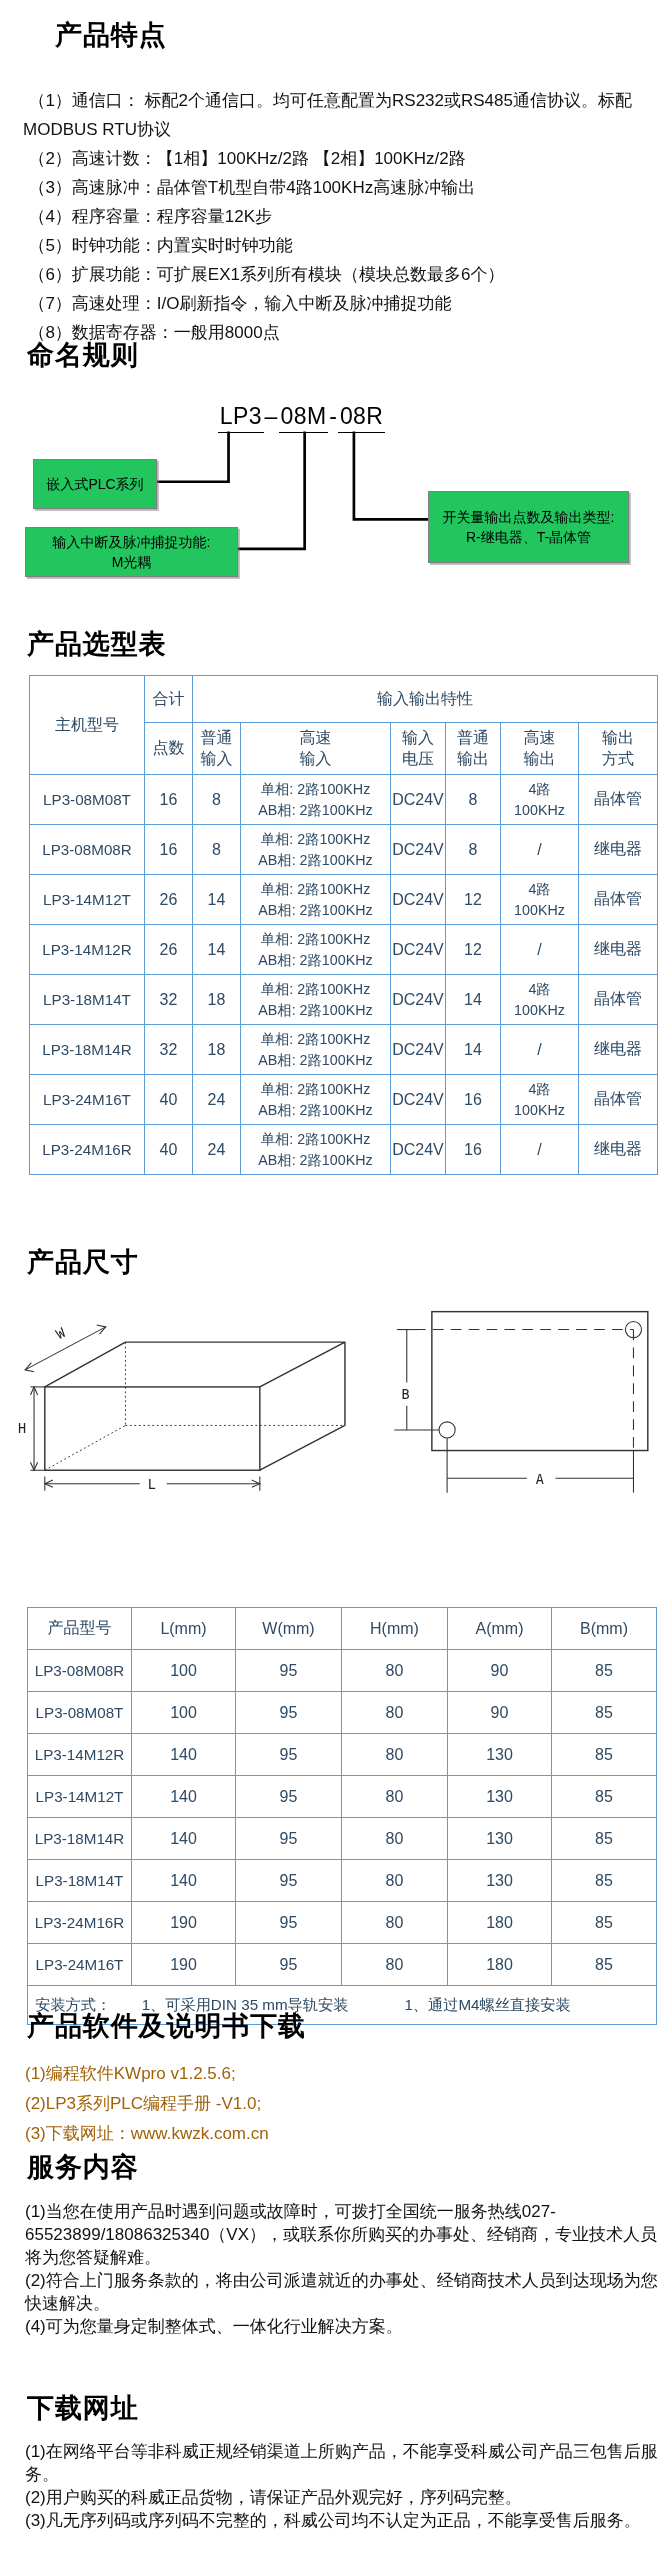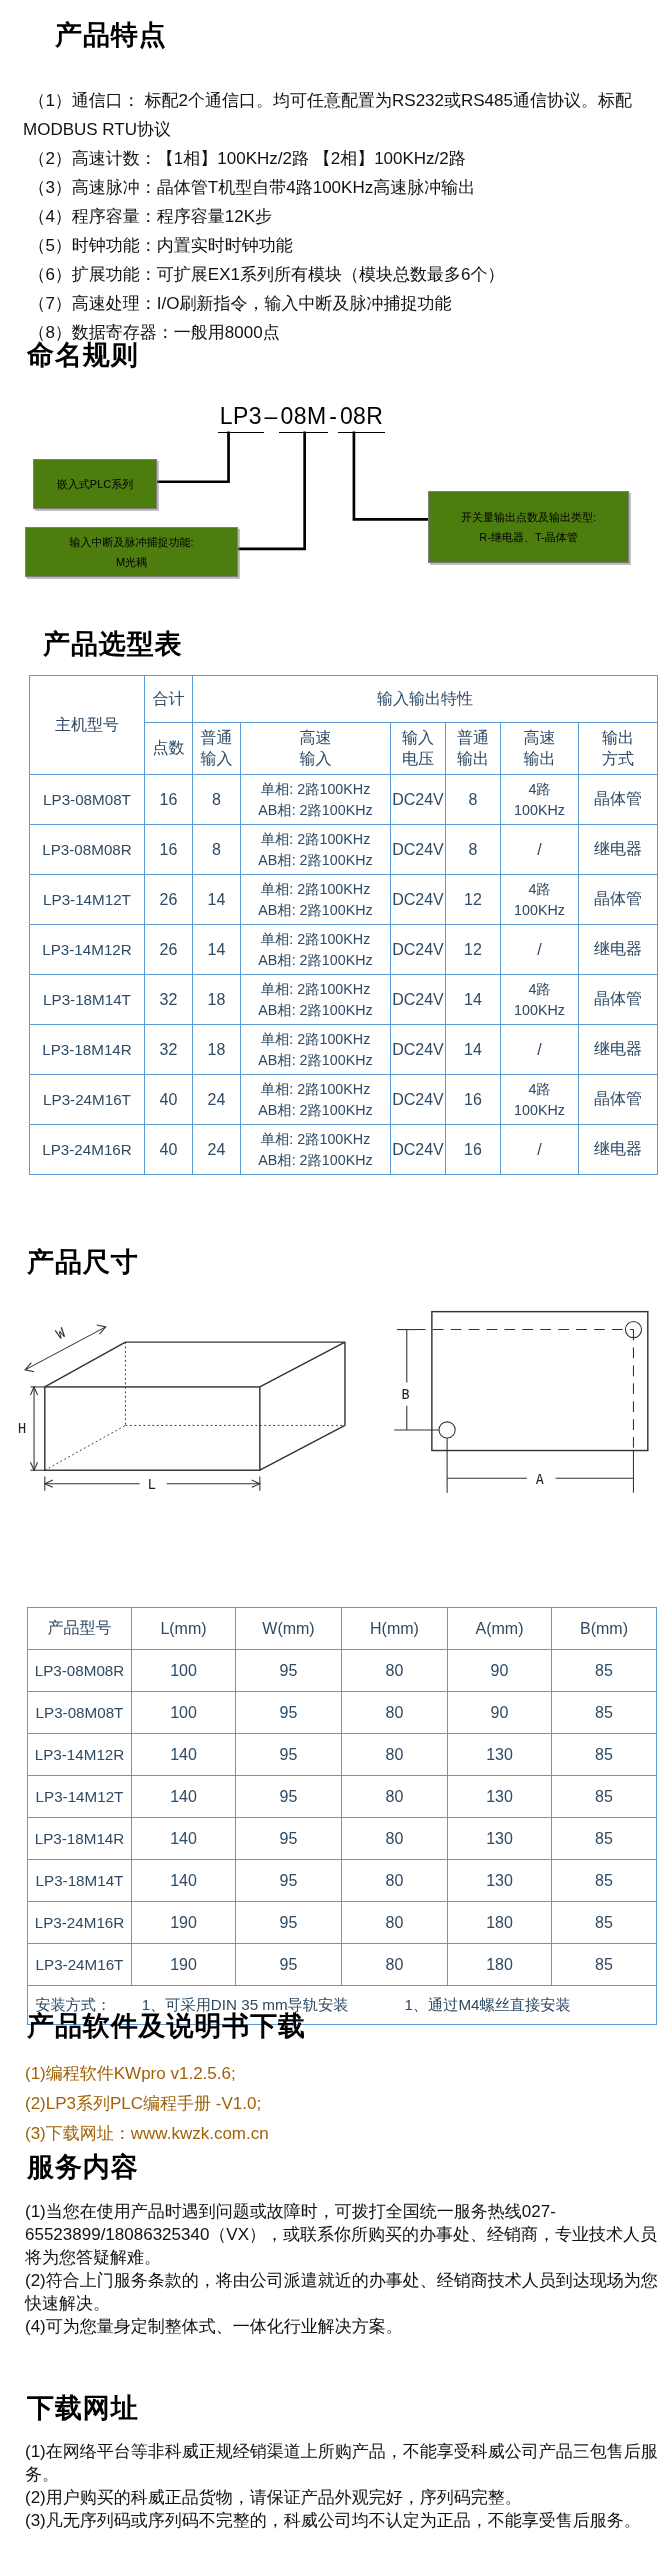--- a/index.html
+++ b/index.html
@@ -12,23 +12,23 @@
   
   .txt-list{font-size:17px;line-height:29px;color:#111;}
   .txt-list .li{text-indent:5.4px;}
   .plain-list{font-size:17px;line-height:23px;color:#111;}
   .soft-list{font-size:17px;line-height:30px;color:#a16207;}
 
   
   .formula{font-size:23px;font-weight:500;color:#000;letter-spacing:0.4px;white-space:nowrap;}
   .formula .u{border-bottom:1.8px solid #000;padding:0 1.8px 1.8px 1.8px;display:inline-block;}
   .formula .sep{display:inline-block;padding:0 0.9px;}
-  .nbox{background:#4d7c0f;border:0.9px solid #7F7F7F;box-shadow:1.8px 1.8px 0 rgba(120,120,120,.55);
+  .nbox{background:#22c55e;border:0.9px solid #7F7F7F;box-shadow:1.8px 1.8px 0 rgba(120,120,120,.55);
         display:flex;flex-direction:column;align-items:center;justify-content:center;
-        font-size:11px;color:#000;text-align:center;line-height:20px;}
+        font-size:14px;color:#000;text-align:center;line-height:20px;}
 
   
   table.blue{border-collapse:collapse;table-layout:fixed;}
   table.blue th, table.blue td{border:0.9px solid #5B9BD5;color:#2E4A64;text-align:center;
         vertical-align:middle;padding:0;font-weight:400;white-space:pre-line;}
   table.blue th{font-size:16px;}
   #sel-table td{font-size:16px;}
   #sel-table td.hs{font-size:14.3px;line-height:20.6px;}
   #sel-table td.model{font-size:15.2px;}
   #dim-table td{font-size:16px;}
@@ -73,21 +73,21 @@
   </div>
   <div class="abs nbox" style="left:25px;top:527px;width:211px;height:48px;">
     <span>输入中断及脉冲捕捉功能:</span>
     <span>M光耦</span>
   </div>
   <div class="abs nbox" style="left:428px;top:491px;width:199px;height:70px;">
     <span>开关量输出点数及输出类型:</span>
     <span>R-继电器、T-晶体管</span>
   </div>
 
-  <div class="abs sec-title" style="left:43px;top:626px;">产品选型表</div>
+  <div class="abs sec-title" style="left:27px;top:626px;">产品选型表</div>
 
   <table class="blue abs" id="sel-table" style="left:29px;top:675px;width:627px;">
     <colgroup>
       <col style="width:115px">
         <col style="width:48px">
         <col style="width:48px">
         <col style="width:150px">
       <col style="width:55px">
         <col style="width:55px">
         <col style="width:78px">

